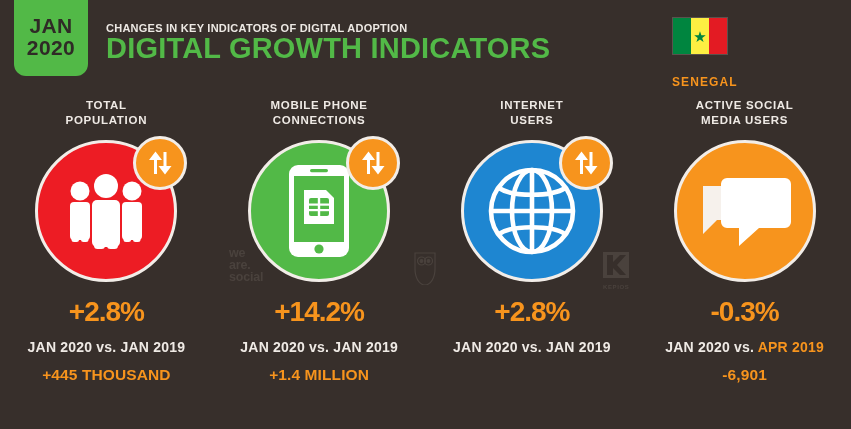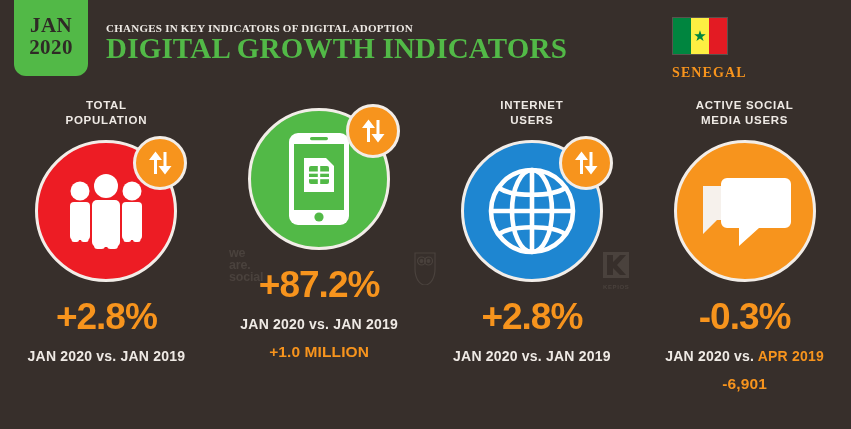--- a/index.html
+++ b/index.html
@@ -5,21 +5,21 @@
   * { margin:0; padding:0; box-sizing:border-box; }
   html,body { width:851px; height:429px; }
   body {
     background:#372F2B;
     font-family:"Liberation Sans", sans-serif;
     overflow:hidden;
     position:relative;
   }
 
   
-  #header { position:absolute; left:0; top:0; width:746px; height:92px;font-family:Liberation Serif, serif; }
+  #header { position:absolute; left:0; top:0; width:746px; height:92px; }
 
   #date-badge {
     position:absolute; left:14px; top:-14px;
     width:74px; height:90px;
     background:#52B947;
     border-radius:0 0 12px 12px;
     display:flex; flex-direction:column;
     align-items:center; justify-content:center;
     padding-top:12px;
   }
@@ -48,22 +48,22 @@
   #flag .band { flex:1 1 0; height:100%; }
   #flag .band.green  { background:#00853F; }
   #flag .band.yellow { background:#FDEF42; }
   #flag .band.red    { background:#E31B23; }
   #flag .star {
     position:absolute; left:50%; top:50%;
     transform:translate(-50%,-50%);
     font-size:15px; color:#00853F; line-height:1;
   }
   #flag-label {
-    color:#F7941D; font-size:14px; font-weight:bold;
-    letter-spacing:1.1px; margin-top:10px;
+    color:#F7941D; font-size:12px; font-weight:bold;
+    letter-spacing:1.1px; margin-top:20px;
   }
 
   
   #columns {
     position:absolute; left:0; top:98px; width:851px; height:310px;
     display:flex;
   }
   .col { flex:1 1 0; position:relative; display:flex; flex-direction:column; align-items:center; }
 
   .col-title {
@@ -88,21 +88,21 @@
   .badge {
     position:absolute; right:-10px; top:-4px;
     width:54px; height:54px; border-radius:50%;
     background:#F7941D; border:3px solid #F2EDE8;
     display:flex; align-items:center; justify-content:center;
     z-index:3;
   }
 
   
   .pct {
-    color:#F7941D; font-size:37px; font-weight:bold;
+    color:#F7941D; font-size:28px; font-weight:bold;
     letter-spacing:-1px; margin-top:16px; line-height:1;
   }
   .cmp {
     color:#EFEAE5; font-size:14px; font-weight:bold;
     letter-spacing:.2px; margin-top:13px;
   }
   .cmp .hl { color:#F7941D; }
   .abs {
     color:#F7941D; font-size:15.5px; font-weight:bold;
     letter-spacing:.1px; margin-top:11px;
@@ -177,23 +177,28 @@
         <svg width="30" height="26" viewBox="0 0 30 26">
           <path d="M9 24 L9 10 L4 10 L10.5 1.5 L17 10 L12 10 L12 24 Z" fill="#fff"></path>
           <path d="M18.5 2 L18.5 16 L13.5 16 L20 24.5 L26.5 16 L21.5 16 L21.5 2 Z" fill="#fff"></path>
         </svg>
       </div>
     </div>
     <div class="pct">+2.8%</div>
     <div class="cmp">
       <span>JAN 2020 vs. </span><span>JAN 2019</span>
     </div>
-  </div>
-
-  <div class="col">
+    <div class="abs">+445 THOUSAND</div>
+  </div>
+
+  <div class="col">
+    <div class="col-title">
+      <span>MOBILE PHONE</span><br>
+      <span>CONNECTIONS</span>
+    </div>
     <div class="disc-wrap">
       <div class="disc green">
         <svg width="62" height="94" viewBox="0 0 62 94">
           <rect x="1" y="1" width="60" height="92" rx="9" fill="#fff"></rect>
           <rect x="6" y="12" width="50" height="66" fill="#52B947"></rect>
           <rect x="22" y="5" width="18" height="3.2" rx="1.6" fill="#52B947"></rect>
           <circle cx="31" cy="85" r="4.6" fill="#52B947"></circle>
           <path d="M16 26 h22 l8 8 v26 h-30 Z" fill="#fff"></path>
           <rect x="21" y="34" width="20" height="18" rx="2" fill="#52B947"></rect>
           <rect x="20" y="39.5" width="22" height="2.2" fill="#fff"></rect>
@@ -201,25 +206,25 @@
           <rect x="29.8" y="32" width="2.4" height="22" fill="#fff"></rect>
         </svg>
       </div>
       <div class="badge">
         <svg width="30" height="26" viewBox="0 0 30 26">
           <path d="M9 24 L9 10 L4 10 L10.5 1.5 L17 10 L12 10 L12 24 Z" fill="#fff"></path>
           <path d="M18.5 2 L18.5 16 L13.5 16 L20 24.5 L26.5 16 L21.5 16 L21.5 2 Z" fill="#fff"></path>
         </svg>
       </div>
     </div>
-    <div class="pct">+87.2%</div>
+    <div class="pct">+14.2%</div>
     <div class="cmp">
       <span>JAN 2020 vs. </span><span>JAN 2019</span>
     </div>
-    <div class="abs">+1.0 MILLION</div>
+    <div class="abs">+1.4 MILLION</div>
   </div>
 
   <div class="col">
     <div class="col-title">
       <span>INTERNET</span><br>
       <span>USERS</span>
     </div>
     <div class="disc-wrap">
       <div class="disc blue">
         <svg width="100" height="100" viewBox="0 0 100 100" fill="none" stroke="#fff" stroke-width="4.6">

